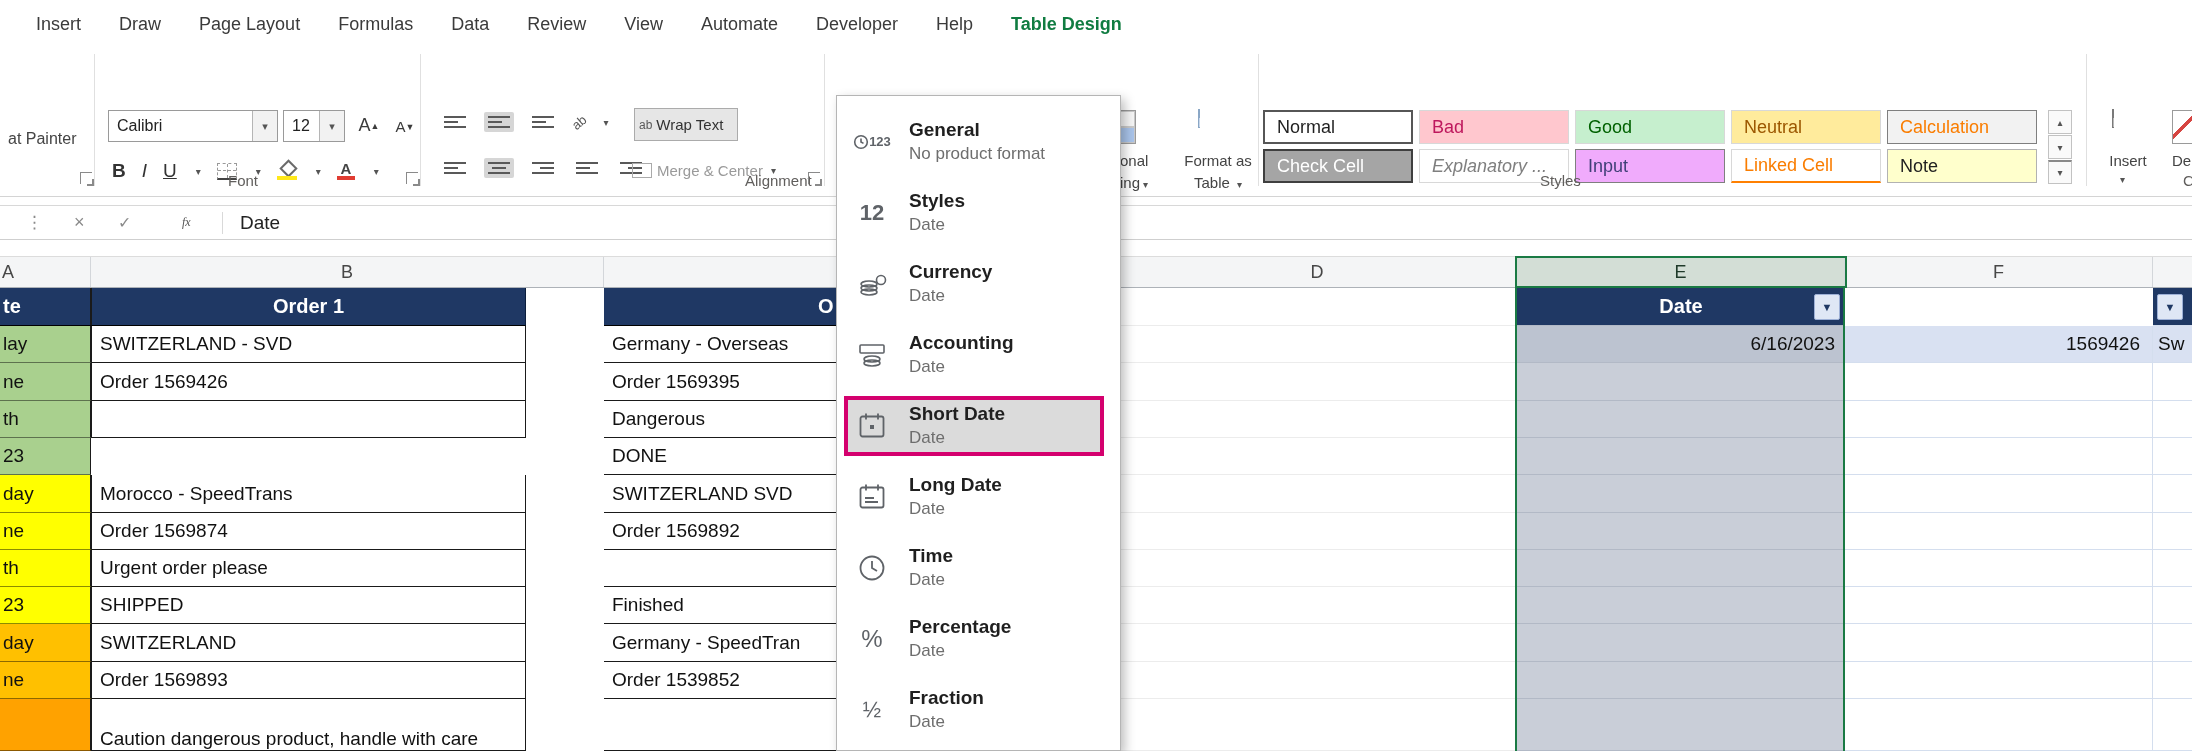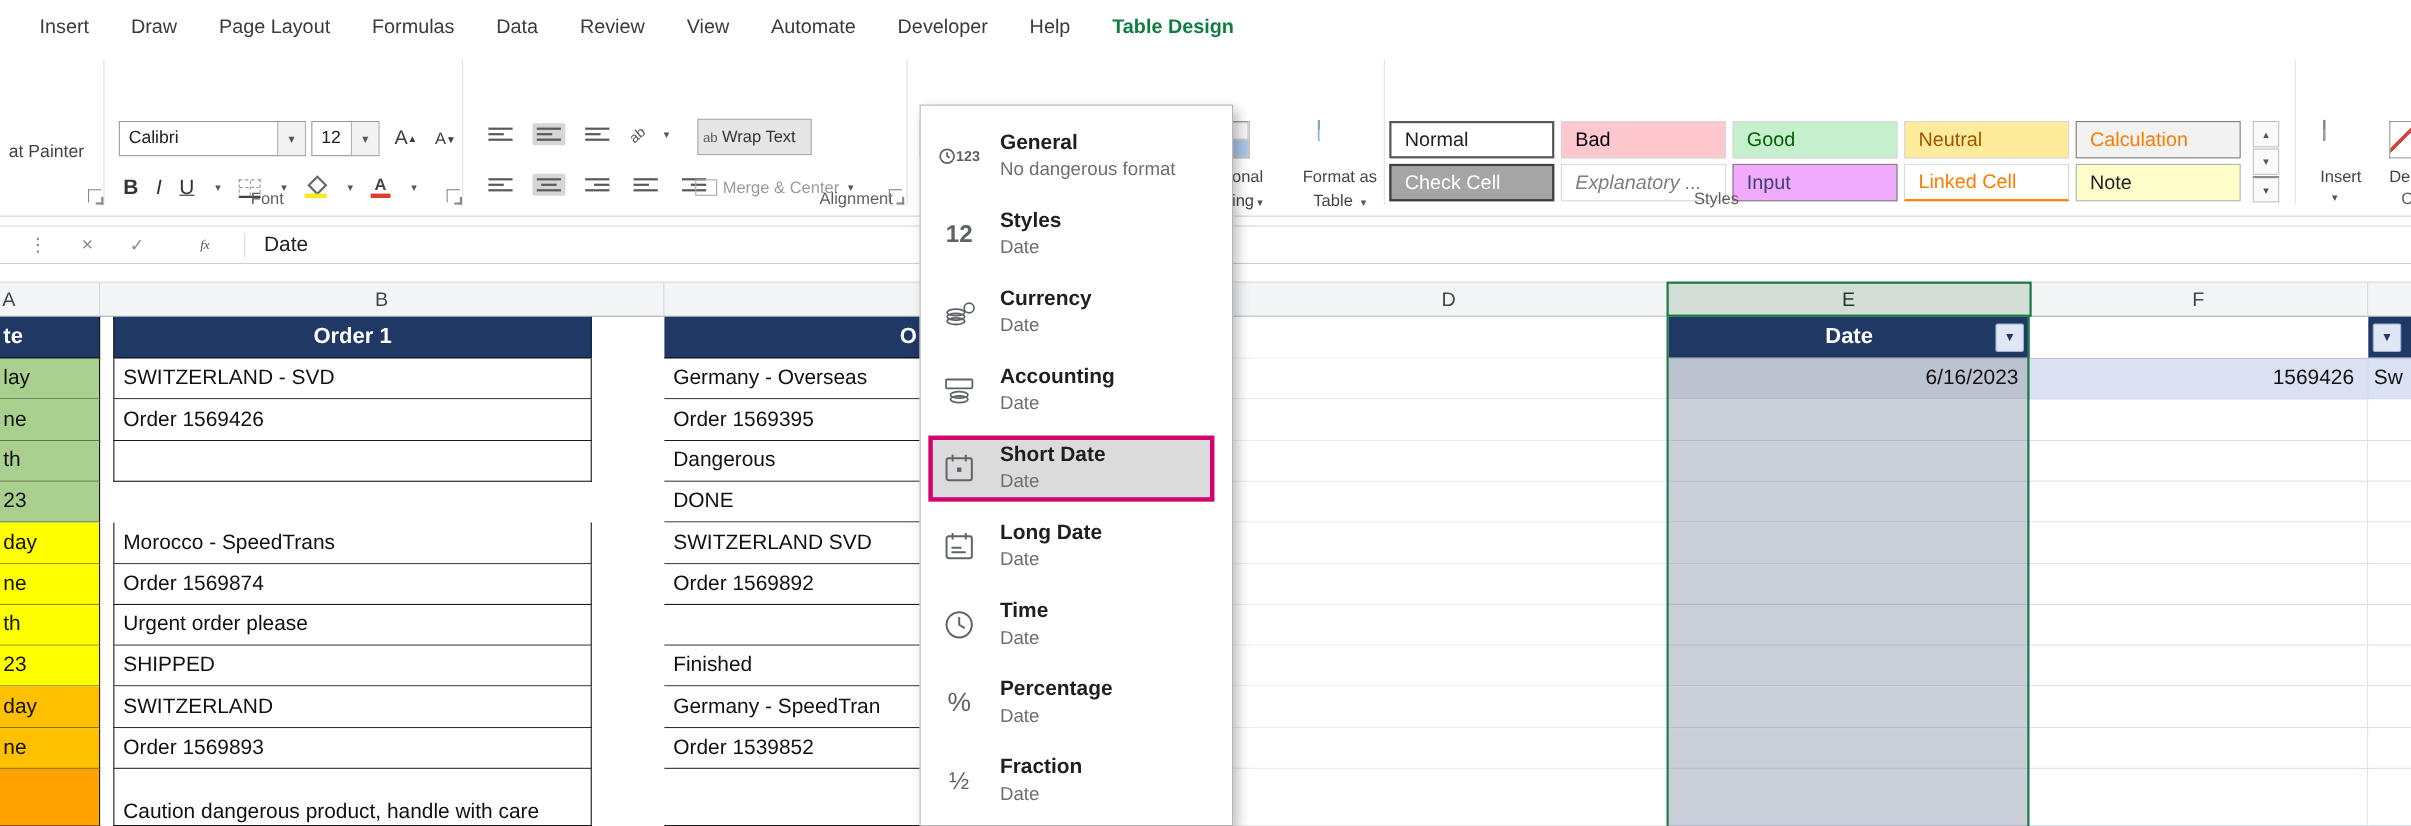--- a/index.html
+++ b/index.html
@@ -46,21 +46,21 @@
   .fat-icon{width:32px;height:32px;border:1px solid #8aa7c6;box-sizing:border-box;background:linear-gradient(#2e75b6 0 8px,#fff 8px);position:relative;}
   .fat-icon::before{content:"";position:absolute;left:0;right:0;top:15px;border-top:1px solid #c9d7ea;}
   .fat-icon::after{content:"";position:absolute;top:8px;bottom:0;left:50%;border-left:1px solid #c9d7ea;}
   .ins-icon{width:32px;height:32px;border:1px solid #7a7a7a;box-sizing:border-box;background:linear-gradient(#1e7145 0 8px,#fff 8px);position:relative;}
   .ins-icon::before{content:"";position:absolute;left:0;right:0;top:16px;border-top:1px solid #b9b9b9;}
   .ins-icon::after{content:"";position:absolute;top:8px;bottom:0;left:50%;border-left:1px solid #b9b9b9;}
   .del-sliver{position:absolute;left:2172px;top:62px;width:20px;height:32px;border:1px solid #9a9a9a;border-right:none;background:linear-gradient(135deg,#fff 45%,#d64541 45% 55%,#fff 55%);}
   
   .chip{position:absolute;width:150px;height:34px;box-sizing:border-box;border:1px solid #d8d8d8;font-size:18px;display:flex;align-items:center;padding-left:12px;white-space:nowrap;overflow:hidden;background:#fff;}
   .c-normal{background:#fff;color:#1f1f1f;border:2px solid #565656;}
-  .c-bad{background:#ffc7ce;color:#000000;}
+  .c-bad{background:#ffc7ce;color:#be185d;}
   .c-good{background:#c6efce;color:#006100;}
   .c-neutral{background:#ffeb9c;color:#9c5700;}
   .c-calc{background:#f2f2f2;color:#fa7d00;border:1px solid #7f7f7f;}
   .c-check{background:#a5a5a5;color:#fff;border:2px solid #3f3f3f;}
   .c-expl{background:#fff;color:#7f7f7f;font-style:italic;}
   .c-input{background:#f0abfc;color:#3f3f76;border:1px solid #7f7f7f;}
   .c-linked{background:#fff;color:#fa7d00;border-bottom:2px solid #ff8001;}
   .c-note{background:#ffffcc;color:#1f1f1f;border:1px solid #b2b2b2;}
   .gsbtn{position:absolute;width:24px;height:24px;box-sizing:border-box;border:1px solid #c2c2c2;background:#fafafa;font-size:10px;color:#555;display:flex;align-items:center;justify-content:center;}
   
@@ -68,21 +68,21 @@
   #fbar .ic{position:absolute;top:0;height:100%;display:flex;align-items:center;color:#8a8a8a;}
   #fbar-divider{position:absolute;left:222px;top:6px;height:22px;border-left:1px solid #d9d9d9;}
   #fbar-value{position:absolute;left:240px;top:0;height:100%;display:flex;align-items:center;font-size:19px;color:#222;}
   
   #colhead{position:absolute;left:0;top:256px;width:2192px;height:32px;background:#f4f5f6;border-top:1px solid #dcdcdc;border-bottom:1px solid #adb2b8;box-sizing:border-box;}
   .chcell{position:absolute;top:0;height:100%;box-sizing:border-box;border-right:1px solid #d3d6da;display:flex;align-items:center;justify-content:center;font-size:18px;color:#474747;}
   .chE{background:#d3ded6;color:#1f3a2a;}
   .grow{position:absolute;left:0;width:2192px;}
   .cell{position:absolute;top:0;height:100%;box-sizing:border-box;display:flex;align-items:center;font-size:19px;color:#111;white-space:nowrap;overflow:hidden;}
   .cA{left:0;width:91px;padding-left:3px;border-right:1px solid #1a1a1a;border-bottom:1px solid rgba(0,0,0,.45);}
-  .cB{left:91px;width:435px;padding:0 8px;background:#fff;border-left:1px solid #1a1a1a;border-right:1px solid #1a1a1a;border-bottom:1px solid #1a1a1a;margin-left:12px;}
+  .cB{left:91px;width:435px;padding:0 8px;background:#fff;border-left:1px solid #1a1a1a;border-right:1px solid #1a1a1a;border-bottom:1px solid #1a1a1a;}
   .cC{left:604px;width:514px;padding:0 8px;background:#fff;border-right:1px solid #1a1a1a;border-bottom:1px solid #1a1a1a;}
   .cD{left:1118px;width:399px;background:#fff;border-right:1px solid #ececec;border-bottom:1px solid #ececec;}
   .cE{left:1517px;width:328px;justify-content:flex-end;padding:0 10px;background:#c9ced8;border-bottom:1px solid #b2b9c6;}
   .cE.sel1{background:#bcc3d0;}
   .cF{left:1845px;width:308px;justify-content:flex-end;padding:0 12px;background:#fff;border-right:1px solid #d4deee;border-bottom:1px solid #d4deee;}
   .cF.banded{background:#d9e1f2;}
   .cG{left:2153px;width:39px;padding-left:5px;background:#fff;border-bottom:1px solid #d4deee;}
   .cG.banded{background:#d9e1f2;}
   .bg-green{background:#a9d08e;}
   .bg-yellow{background:#ffff00;}
@@ -409,21 +409,21 @@
     <div class="nf-item">
       <span class="nf-ic">
         <svg width="16" height="16" viewBox="0 0 16 16">
             <circle cx="8" cy="8" r="6.3" fill="none" stroke="#5f6368" stroke-width="1.6"></circle>
             <path d="M8 4.5V8l2.5 1.4" stroke="#5f6368" stroke-width="1.6" fill="none"></path>
           </svg>
         <b>123</b>
       </span>
       <span class="nf-txt">
           <span class="nf-title">General</span>
-          <span class="nf-sub">No dangerous format</span>
+          <span class="nf-sub">No product format</span>
         </span>
     </div>
     <div class="nf-item">
       <span class="nf-ic">
           <span class="big">12</span>
         </span>
       <span class="nf-txt">
           <span class="nf-title">Styles</span>
           <span class="nf-sub">Date</span>
         </span>

